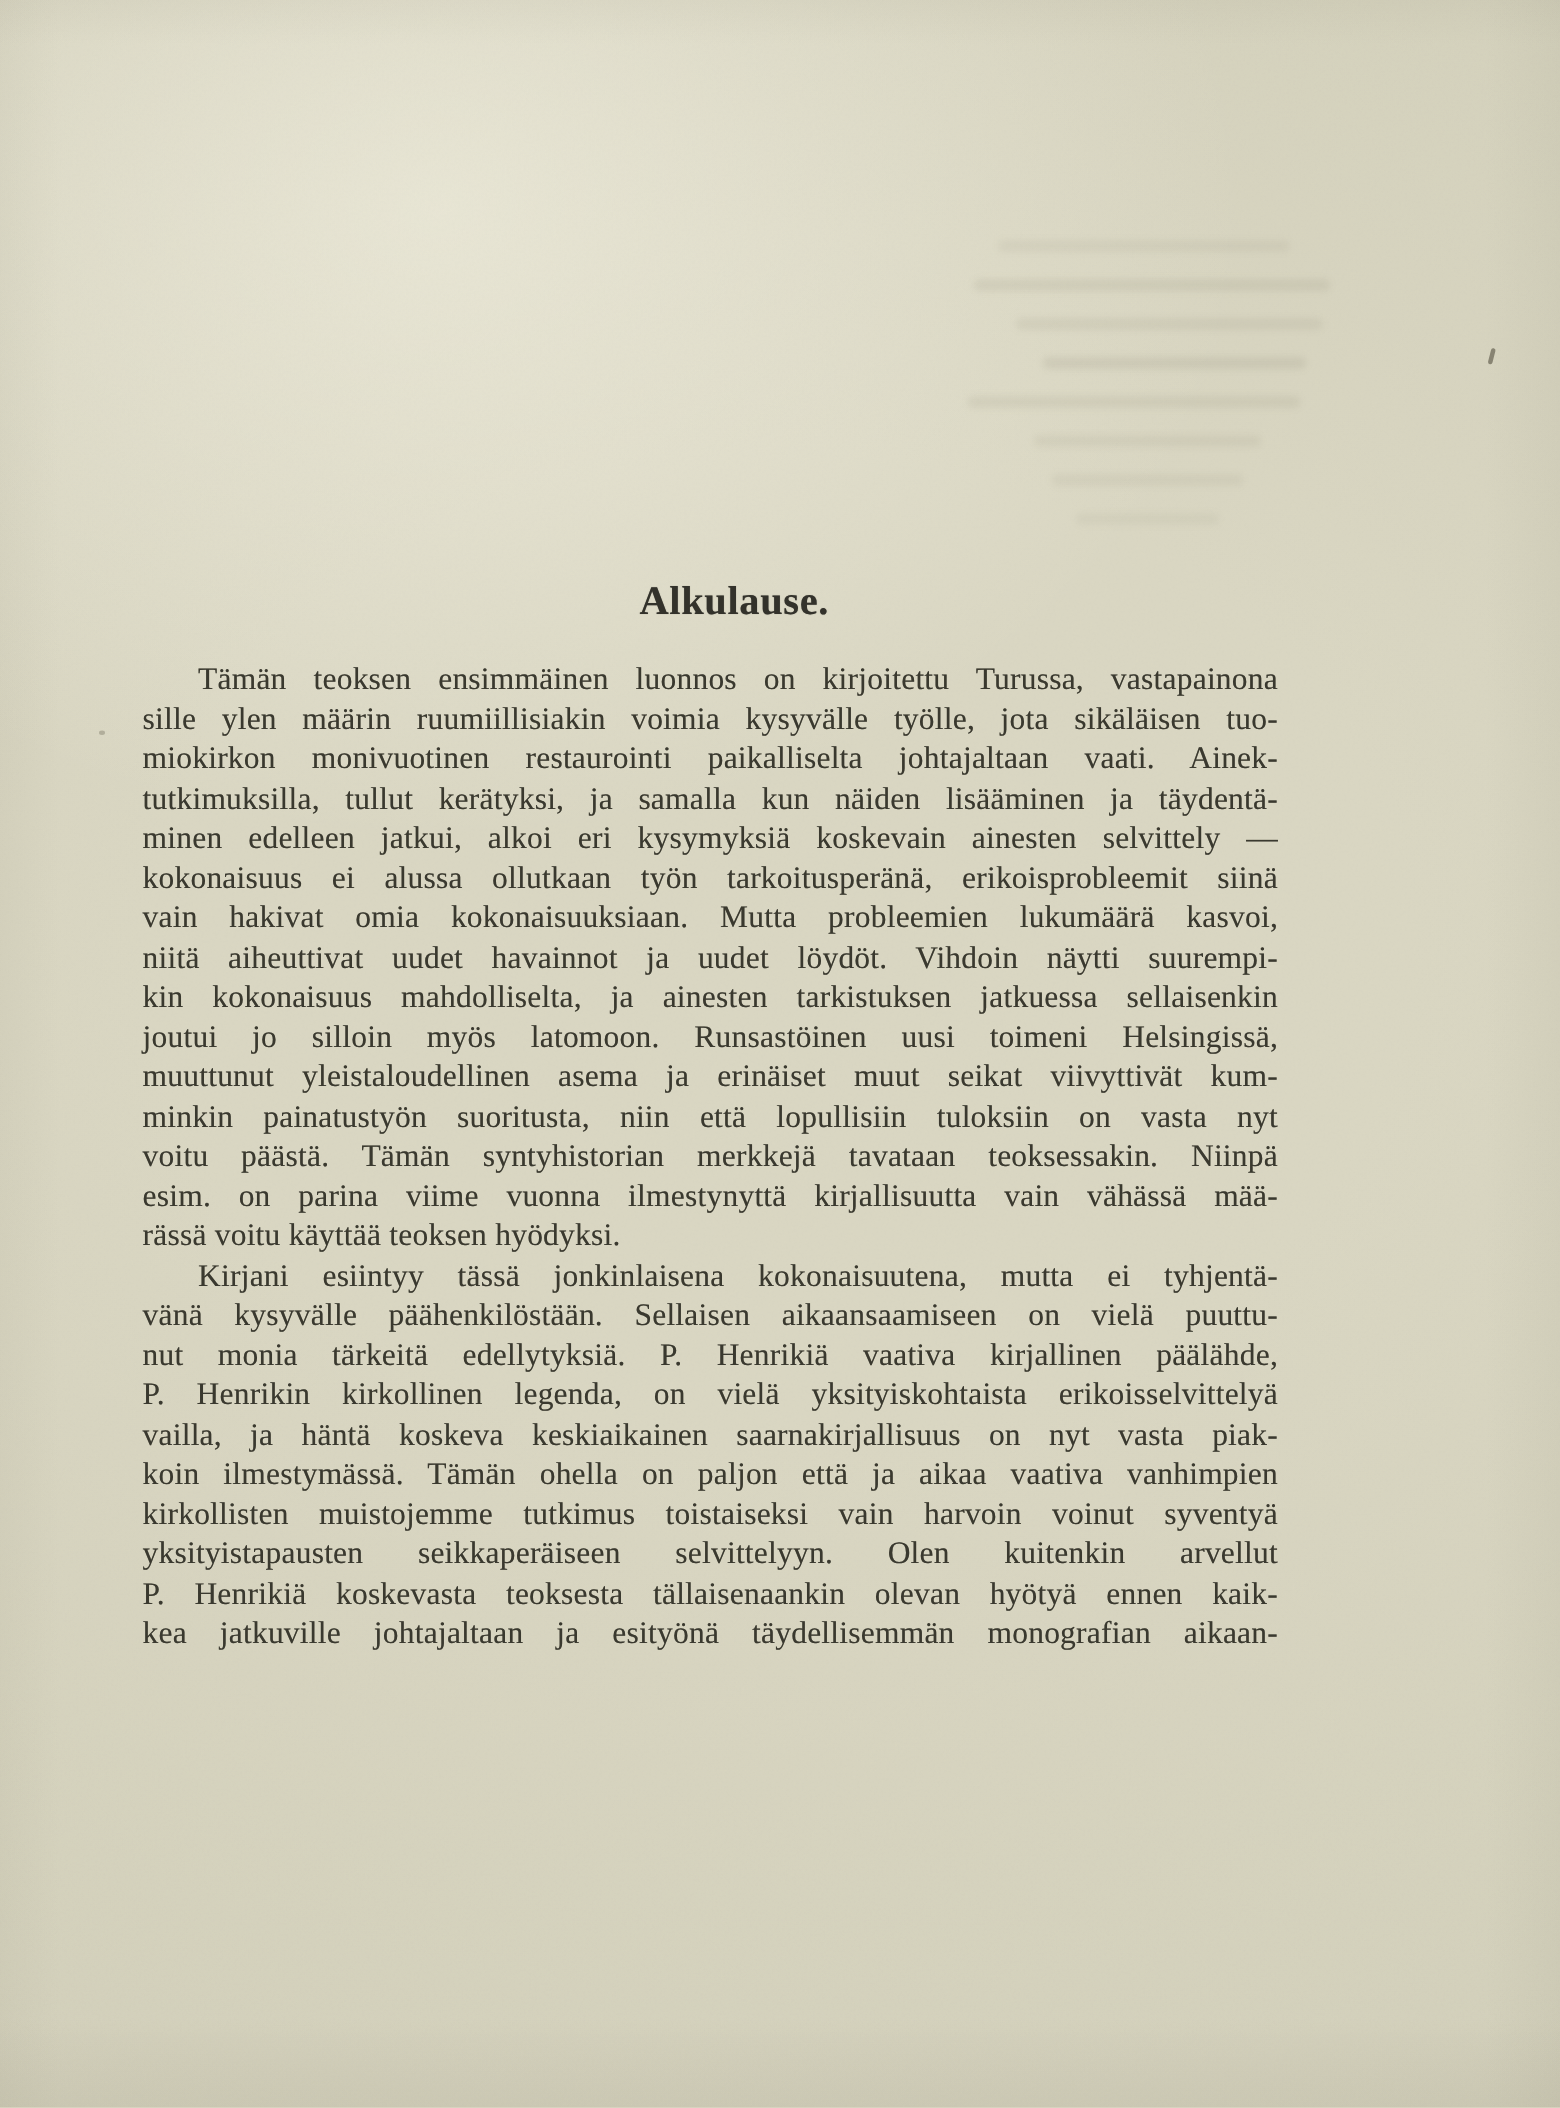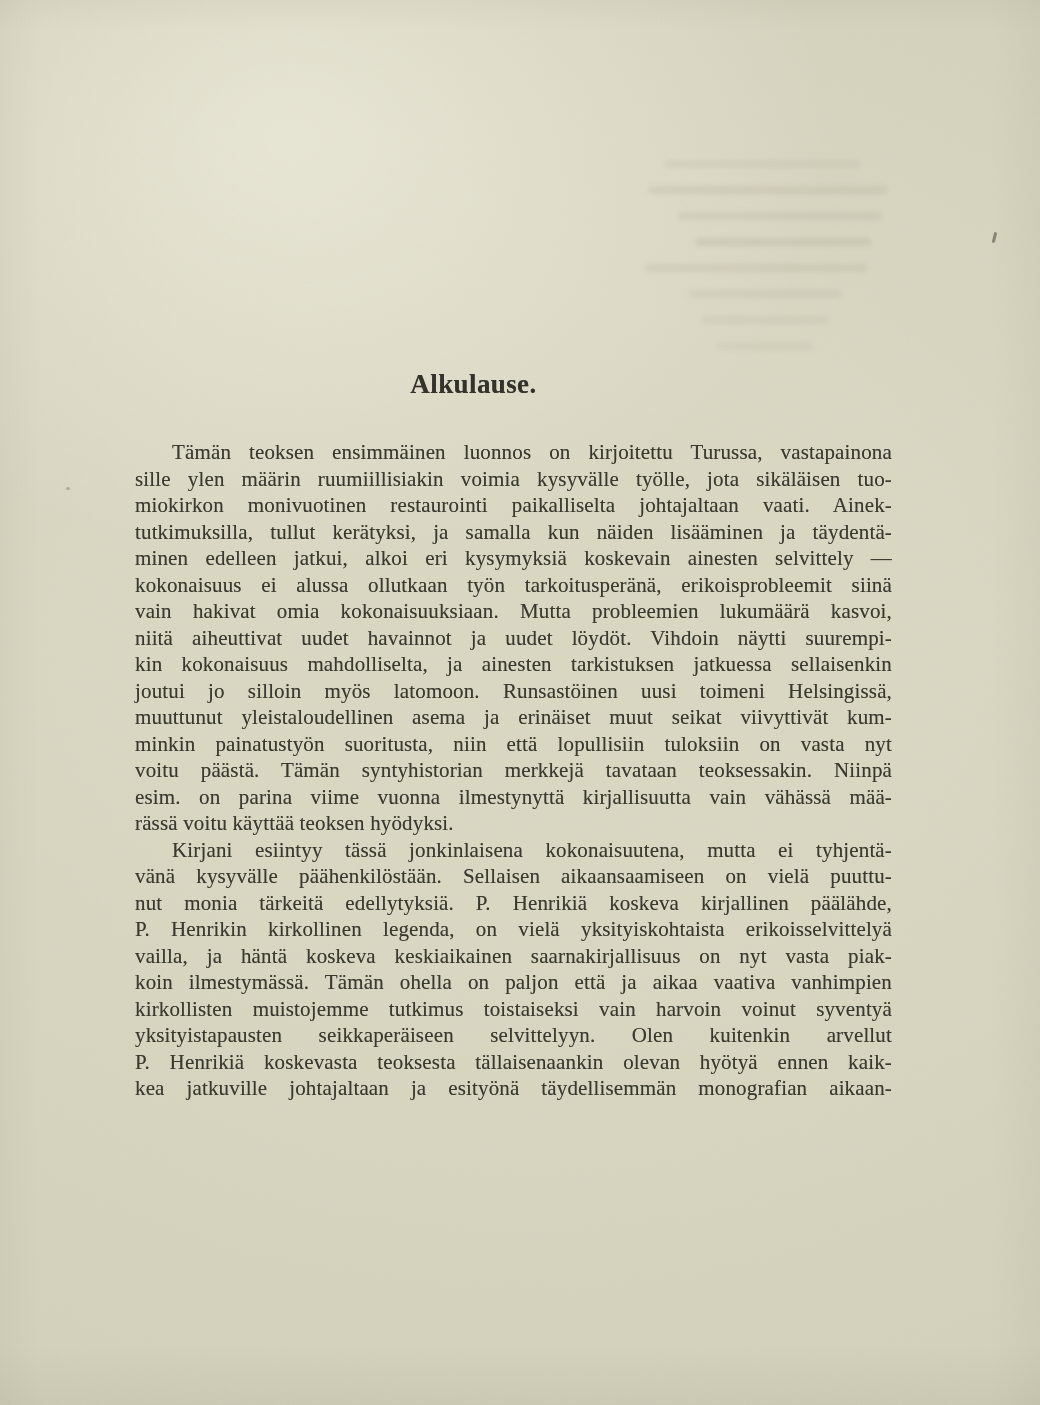--- a/index.html
+++ b/index.html
@@ -79,41 +79,40 @@
     background: #8a8674;
     border-radius: 50%;
     opacity: 0.5;
   }
 
   .title {
     position: absolute;
     top: 371px;
     left: 95px;
     width: 757px;
-    margin: 0;
+    margin: 16px;
     text-align: center;
     font-size: 27px;
     line-height: 27px;
     font-weight: bold;
     letter-spacing: 0.4px;
     color: #33322b;
     text-shadow: 0 0 0.5px rgba(51,50,43,0.55);
   }
 
   .body-text {
     position: absolute;
     top: 439px;
     left: 95px;
     width: 757px;
     font-size: 21px;
     line-height: 26.5px;
     color: #3a392f;
     letter-spacing: 0.15px;
     text-shadow: 0 0 0.4px rgba(58,57,47,0.45);
-    margin-left: 40px;
   }
   .para { margin: 0; }
   .line {
     text-align: justify;
     text-align-last: justify;
     white-space: normal;
   }
   .line.first { text-indent: 37px; }
   .line.last  { text-align-last: left; }
 </style>
@@ -162,21 +161,21 @@
         <div class="line">joutui jo silloin myös latomoon. Runsastöinen uusi toimeni Helsingissä,</div>
         <div class="line">muuttunut yleistaloudellinen asema ja erinäiset muut seikat viivyttivät kum-</div>
         <div class="line">minkin painatustyön suoritusta, niin että lopullisiin tuloksiin on vasta nyt</div>
         <div class="line">voitu päästä. Tämän syntyhistorian merkkejä tavataan teoksessakin. Niinpä</div>
         <div class="line">esim. on parina viime vuonna ilmestynyttä kirjallisuutta vain vähässä mää-</div>
         <div class="line last">rässä voitu käyttää teoksen hyödyksi.</div>
       </div>
       <div class="para">
         <div class="line first">Kirjani esiintyy tässä jonkinlaisena kokonaisuutena, mutta ei tyhjentä-</div>
         <div class="line">vänä kysyvälle päähenkilöstään. Sellaisen aikaansaamiseen on vielä puuttu-</div>
-        <div class="line">nut monia tärkeitä edellytyksiä. P. Henrikiä koskeva kirjallinen päälähde,</div>
+        <div class="line">nut monia tärkeitä edellytyksiä. P. Henrikiä vaativa kirjallinen päälähde,</div>
         <div class="line">P. Henrikin kirkollinen legenda, on vielä yksityiskohtaista erikoisselvittelyä</div>
         <div class="line">vailla, ja häntä koskeva keskiaikainen saarnakirjallisuus on nyt vasta piak-</div>
         <div class="line">koin ilmestymässä. Tämän ohella on paljon että ja aikaa vaativa vanhimpien</div>
         <div class="line">kirkollisten muistojemme tutkimus toistaiseksi vain harvoin voinut syventyä</div>
         <div class="line">yksityistapausten seikkaperäiseen selvittelyyn. Olen kuitenkin arvellut</div>
         <div class="line">P. Henrikiä koskevasta teoksesta tällaisenaankin olevan hyötyä ennen kaik-</div>
         <div class="line">kea jatkuville johtajaltaan ja esityönä täydellisemmän monografian aikaan-</div>
       </div>
     </div>
 

